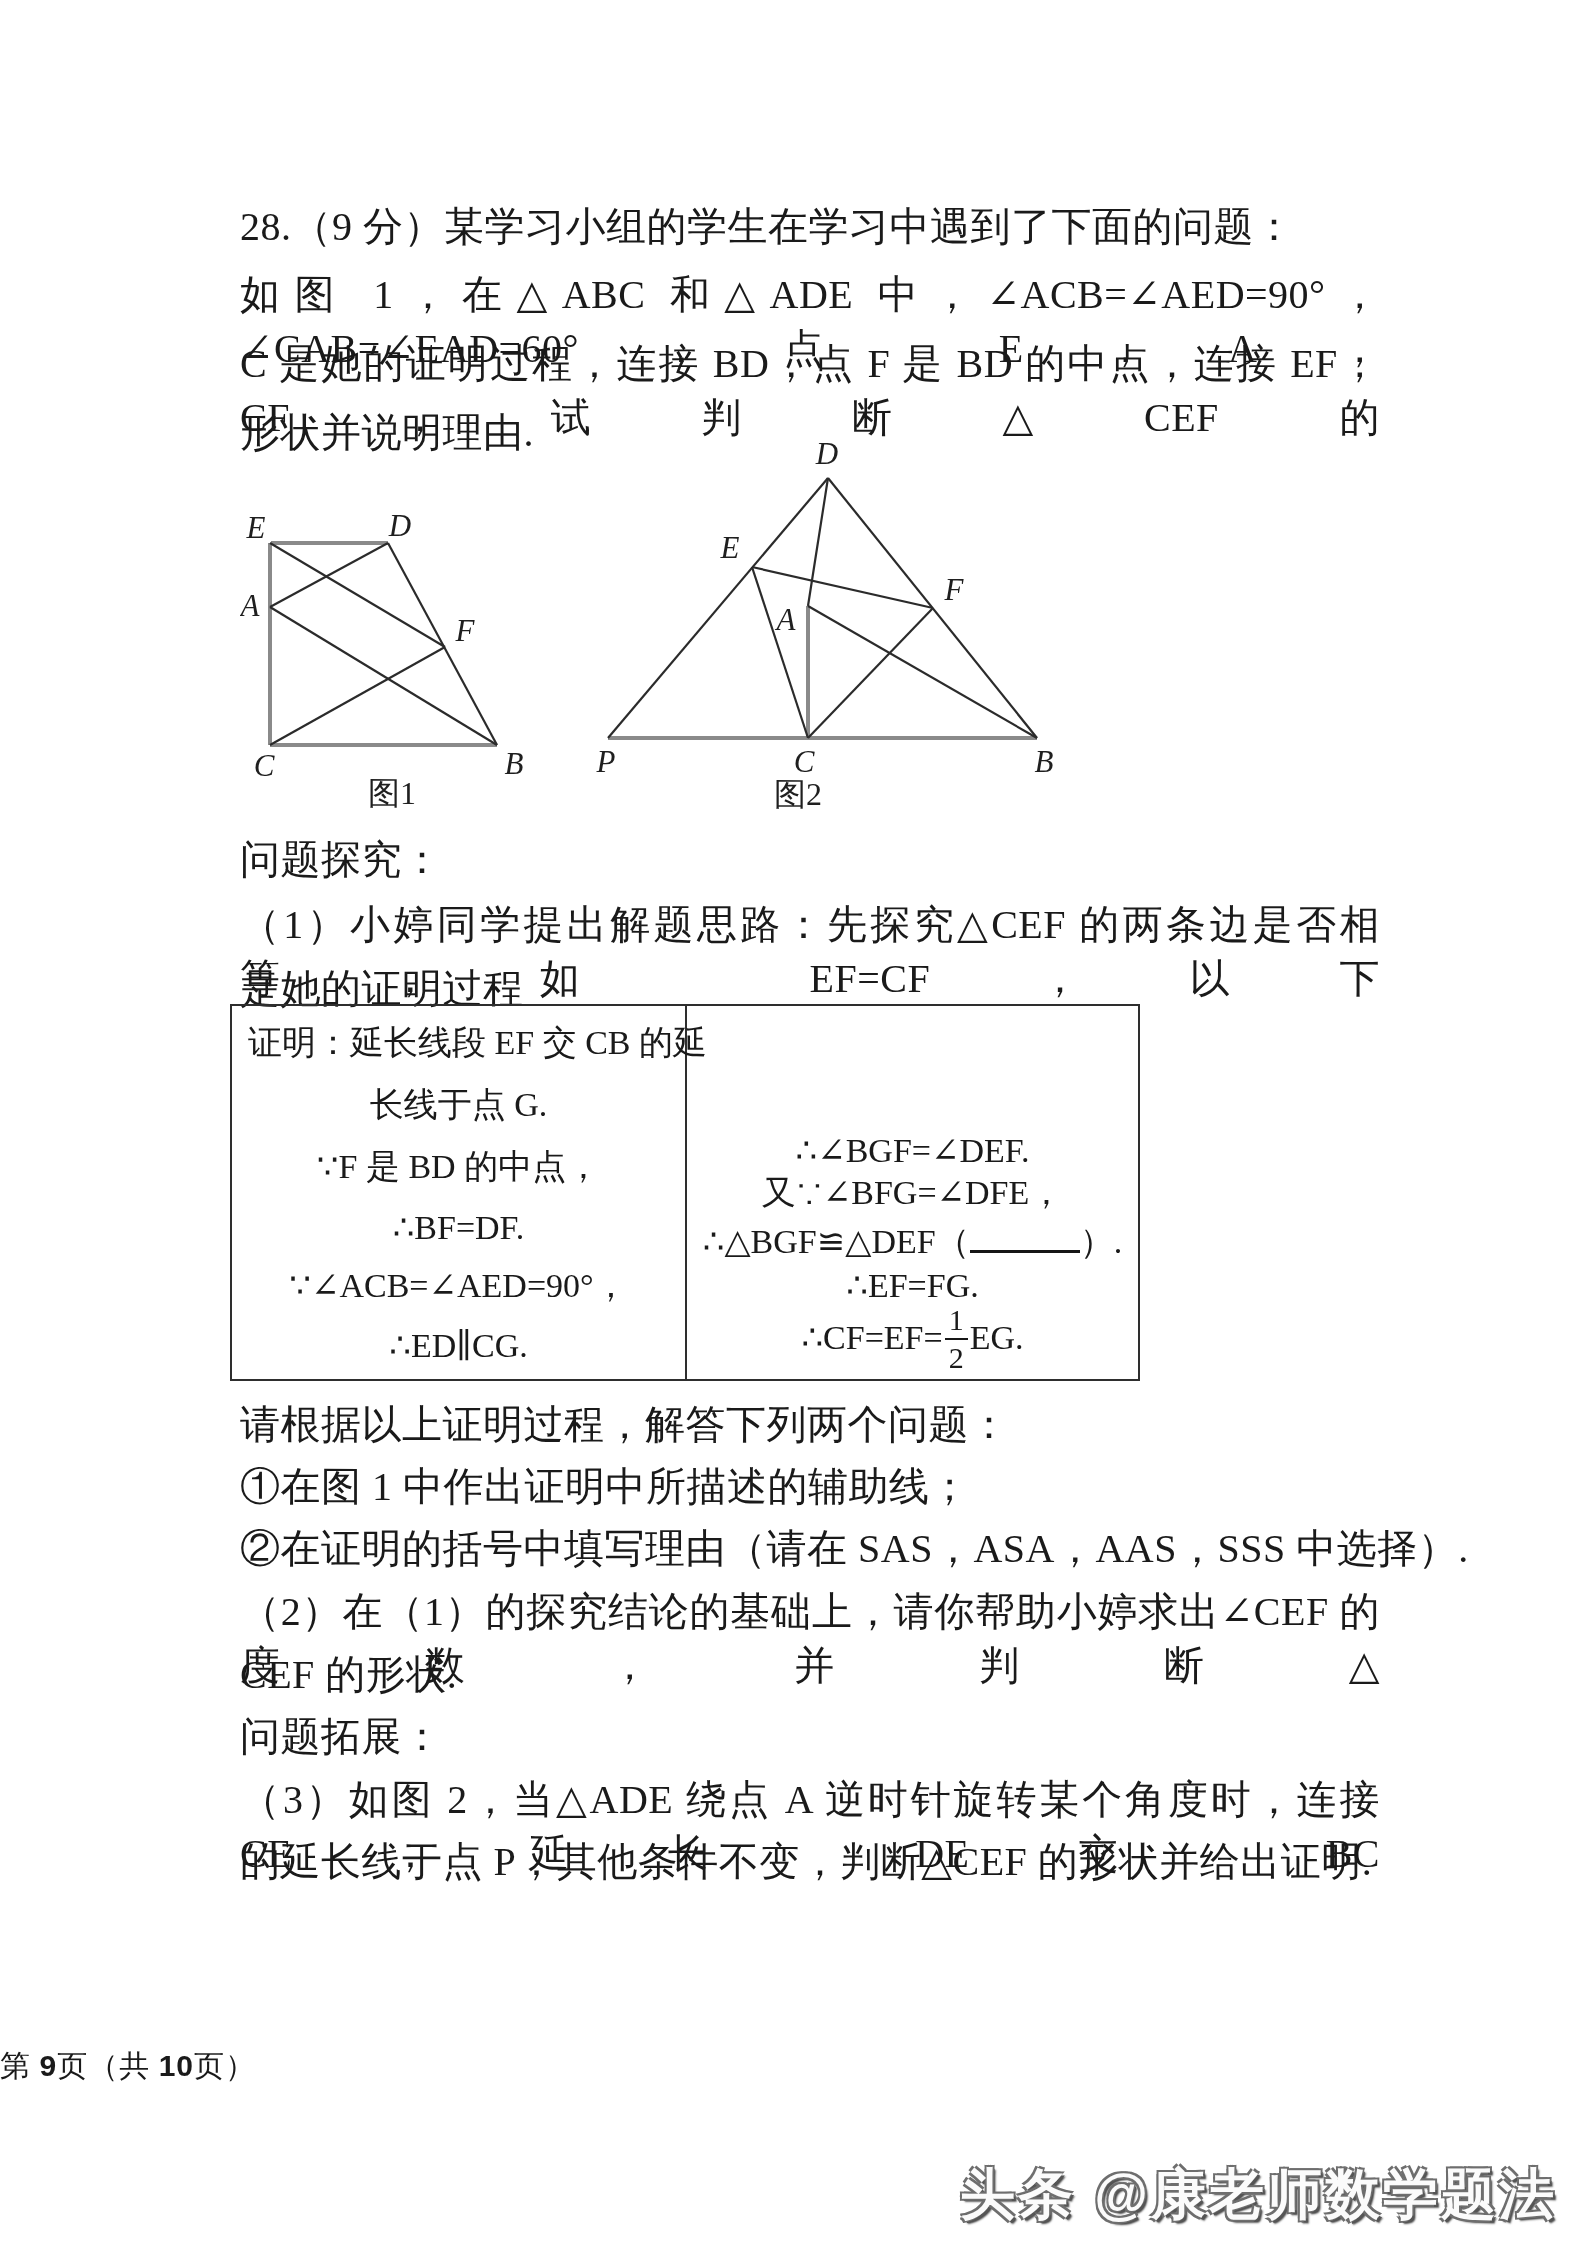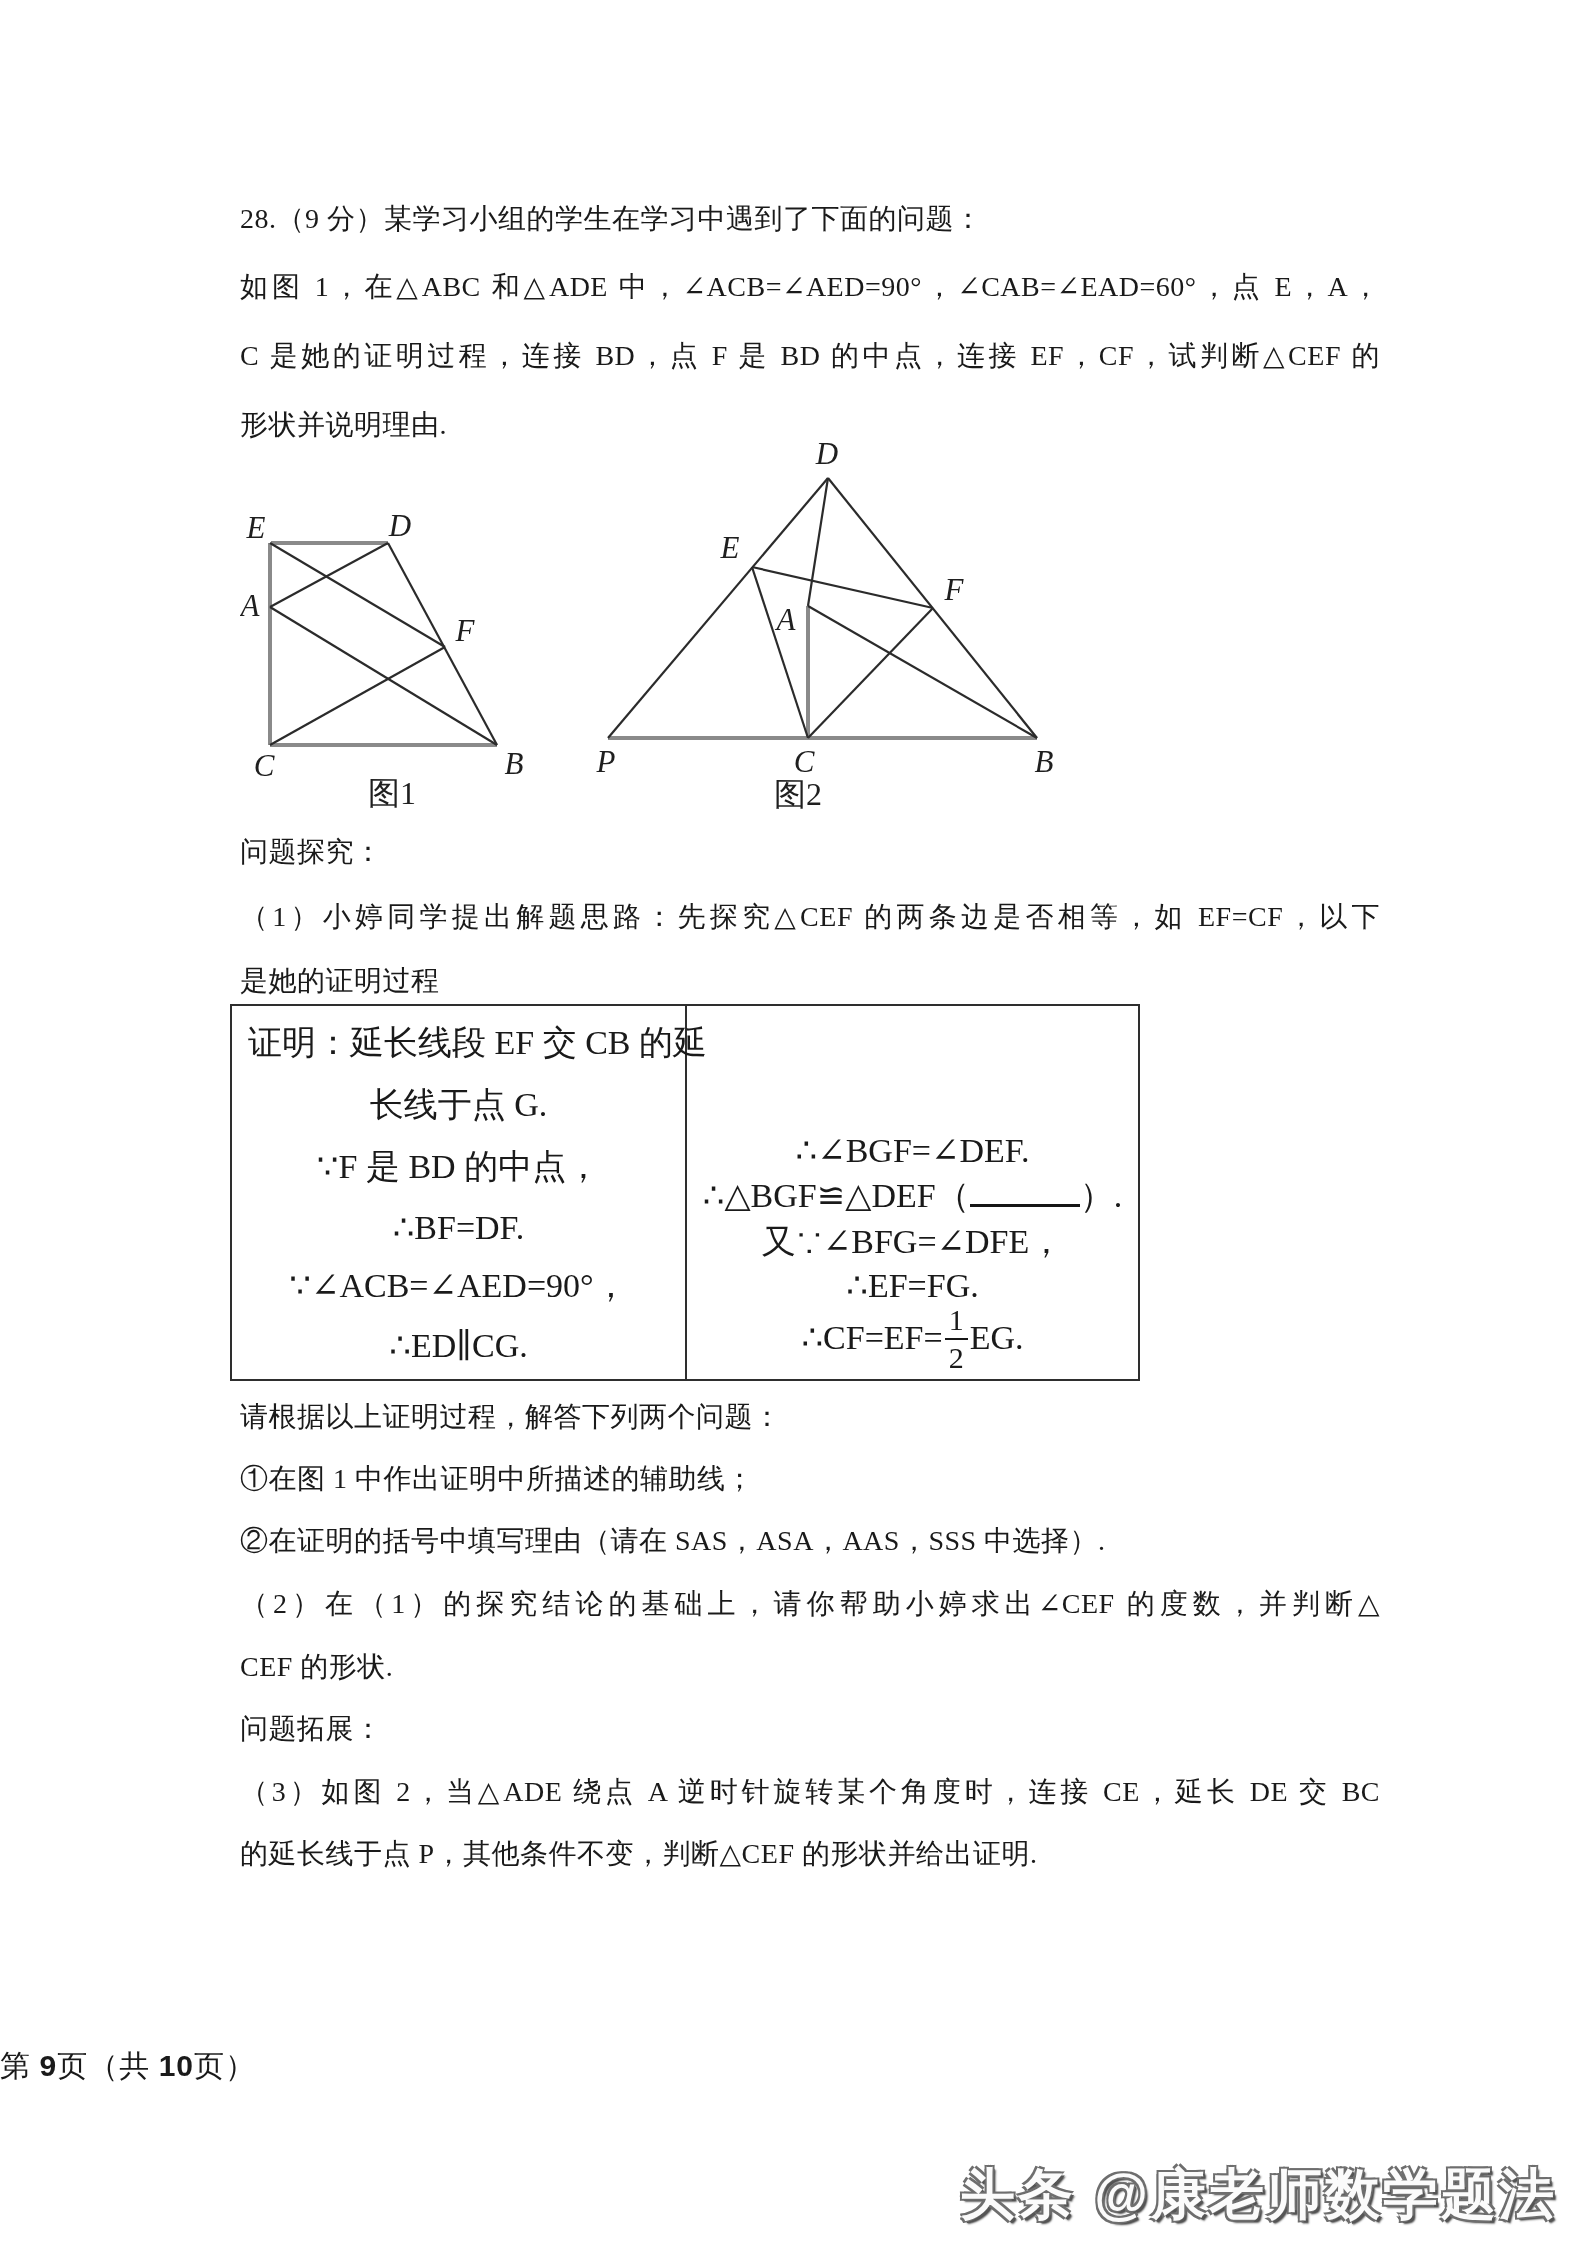--- a/index.html
+++ b/index.html
@@ -1,18 +1,18 @@
 <!DOCTYPE html>
 <html><head>
 <meta charset="utf-8">
 <style>
   html,body{margin:0;padding:0;background:#ffffff;}
   .page{position:relative;width:1587px;height:2245px;background:#ffffff;overflow:hidden;
         font-family:"Liberation Serif","DejaVu Serif",serif;color:#1a1a1a;}
-  .line{position:absolute;left:240px;width:1140px;font-size:28px;line-height:1.35;
+  .line{position:absolute;left:240px;width:1140px;font-size:40px;line-height:1.35;
         letter-spacing:0.5px;white-space:nowrap;}
   .jf{white-space:normal;text-align:justify;text-align-last:justify;}
   
   .figsvg{position:absolute;}
   .seg{stroke:#2b2b2b;stroke-width:2.2;fill:none;}
   .seg-gray{stroke:#8a8a8a;stroke-width:4;fill:none;}
   .pt{font-family:"Liberation Serif","DejaVu Serif",serif;font-style:italic;
       font-size:31px;fill:#1f1f1f;}
   .cap{font-family:"Liberation Serif","DejaVu Serif",serif;font-style:normal;
        font-size:32px;fill:#1f1f1f;}
@@ -96,24 +96,24 @@
     <div class="pcol pcol-left">
       <div class="prow prow-first">证明：延长线段 EF 交 CB 的延</div>
       <div class="prow">长线于点 G.</div>
       <div class="prow">∵F 是 BD 的中点，</div>
       <div class="prow">∴BF=DF.</div>
       <div class="prow">∵∠ACB=∠AED=90°，</div>
       <div class="prow">∴ED∥CG.</div>
     </div>
     <div class="pcol pcol-right">
       <div class="prow">∴∠BGF=∠DEF.</div>
+      <div class="prow">又∵∠BFG=∠DFE，</div>
       <div class="prow">
         <span>∴△BGF≌△DEF（</span><span class="blank"></span><span>）.</span>
       </div>
-      <div class="prow">又∵∠BFG=∠DFE，</div>
       <div class="prow">∴EF=FG.</div>
       <div class="prow">
         <span>∴CF=EF=</span><span class="frac"><span class="num">1</span><span class="den">2</span></span><span>EG.</span>
       </div>
     </div>
   </div>
 
   <div class="line" style="top:1398px">请根据以上证明过程，解答下列两个问题：</div>
   <div class="line" style="top:1460px">①在图 1 中作出证明中所描述的辅助线；</div>
   <div class="line" style="top:1522px">②在证明的括号中填写理由（请在 SAS，ASA，AAS，SSS 中选择）.</div>

